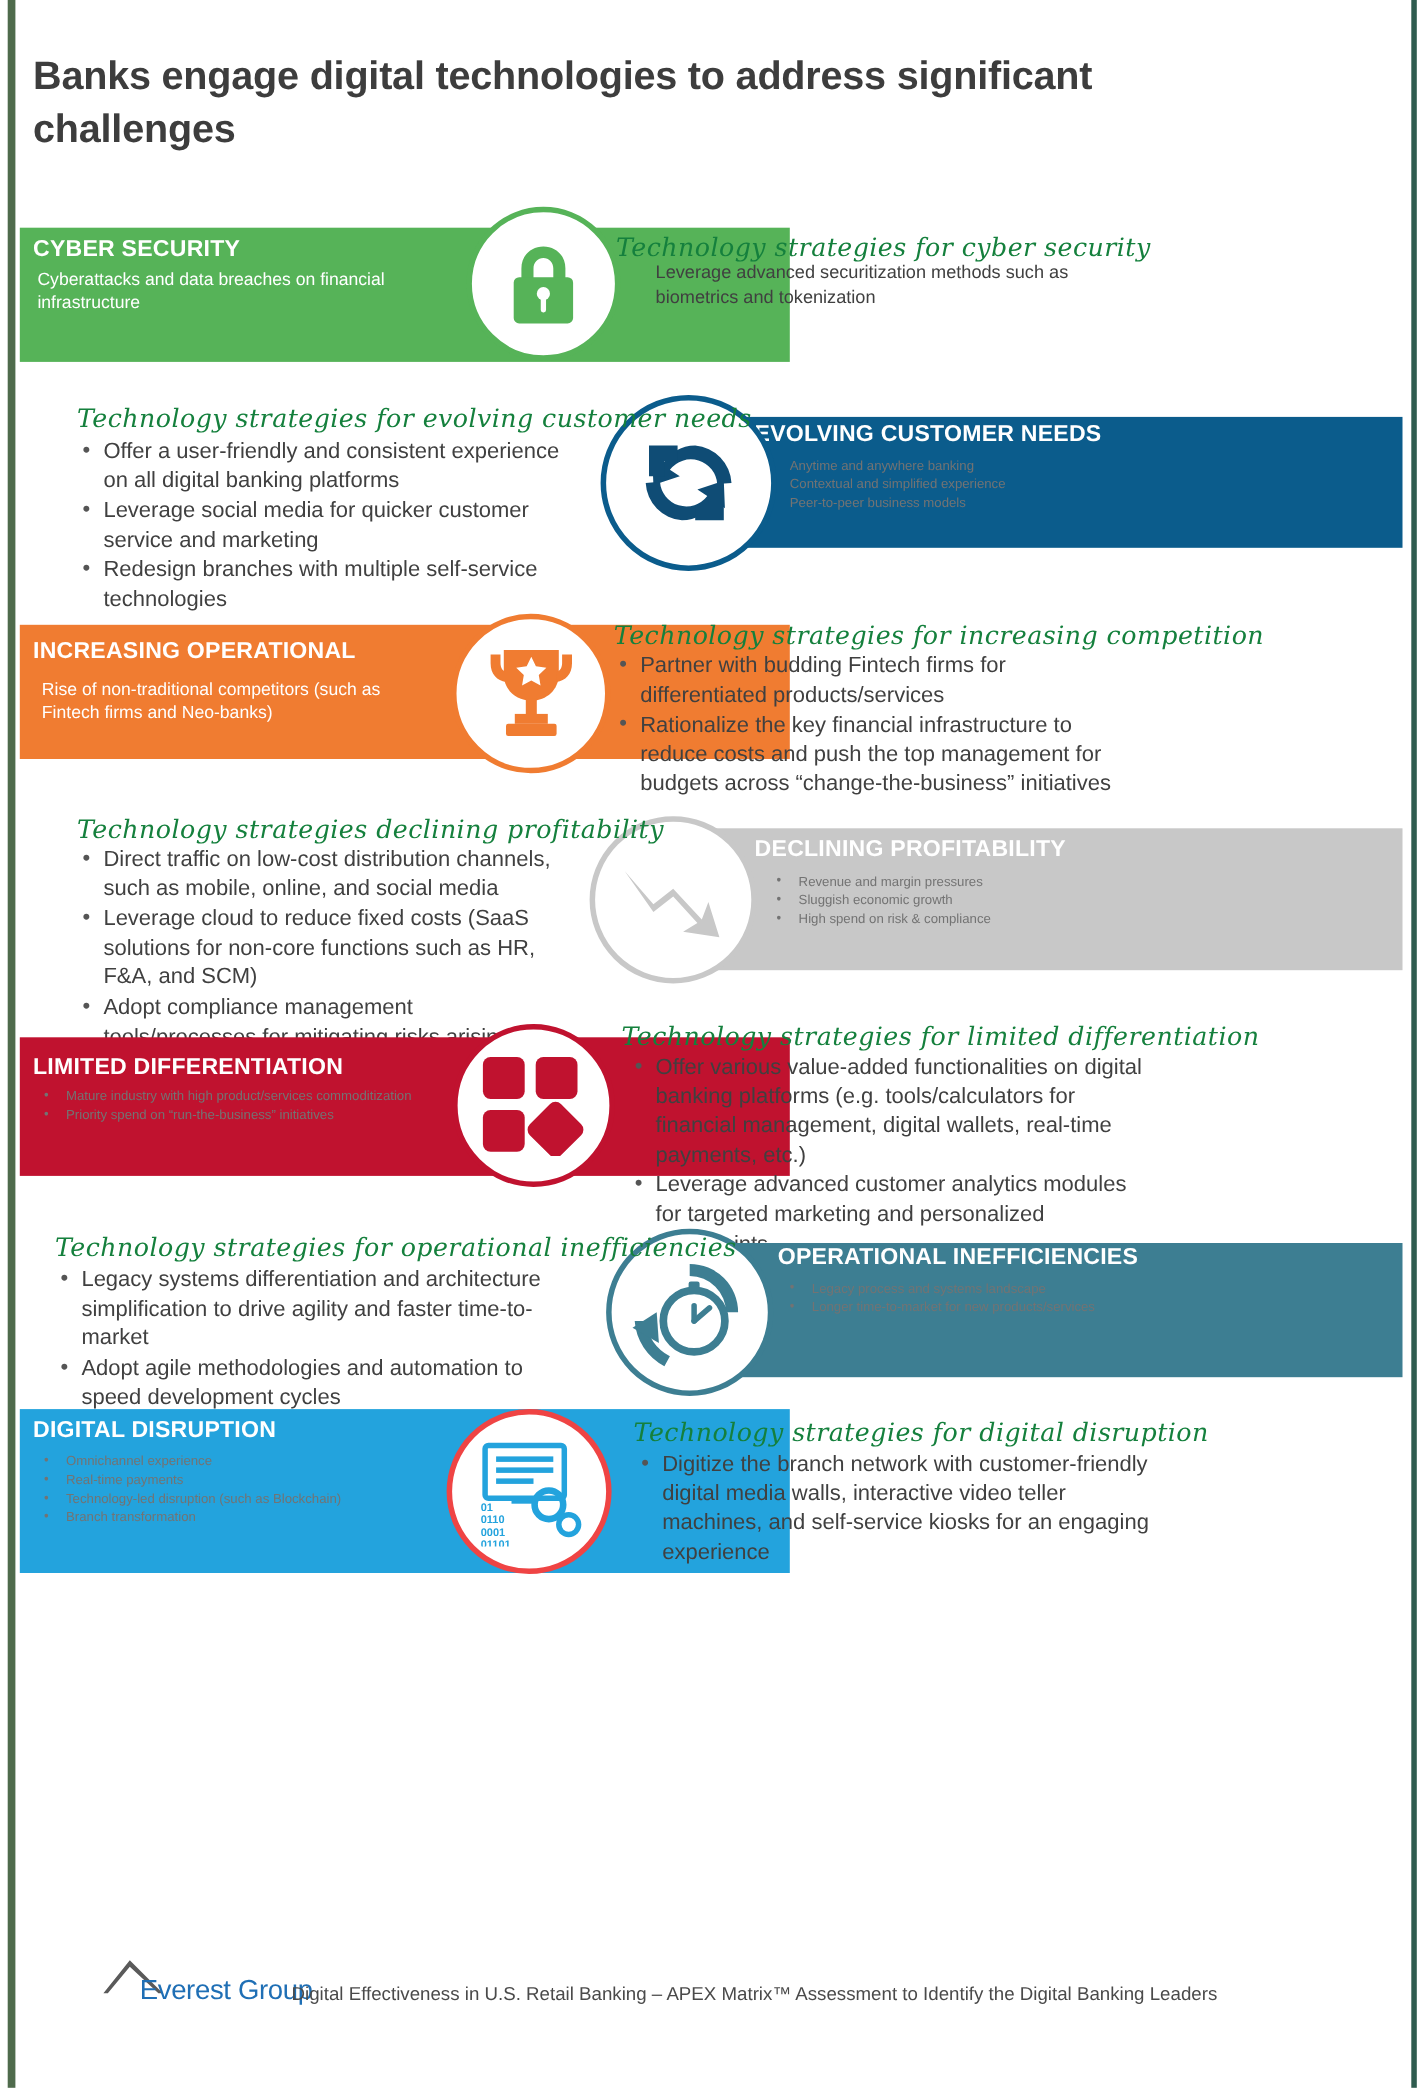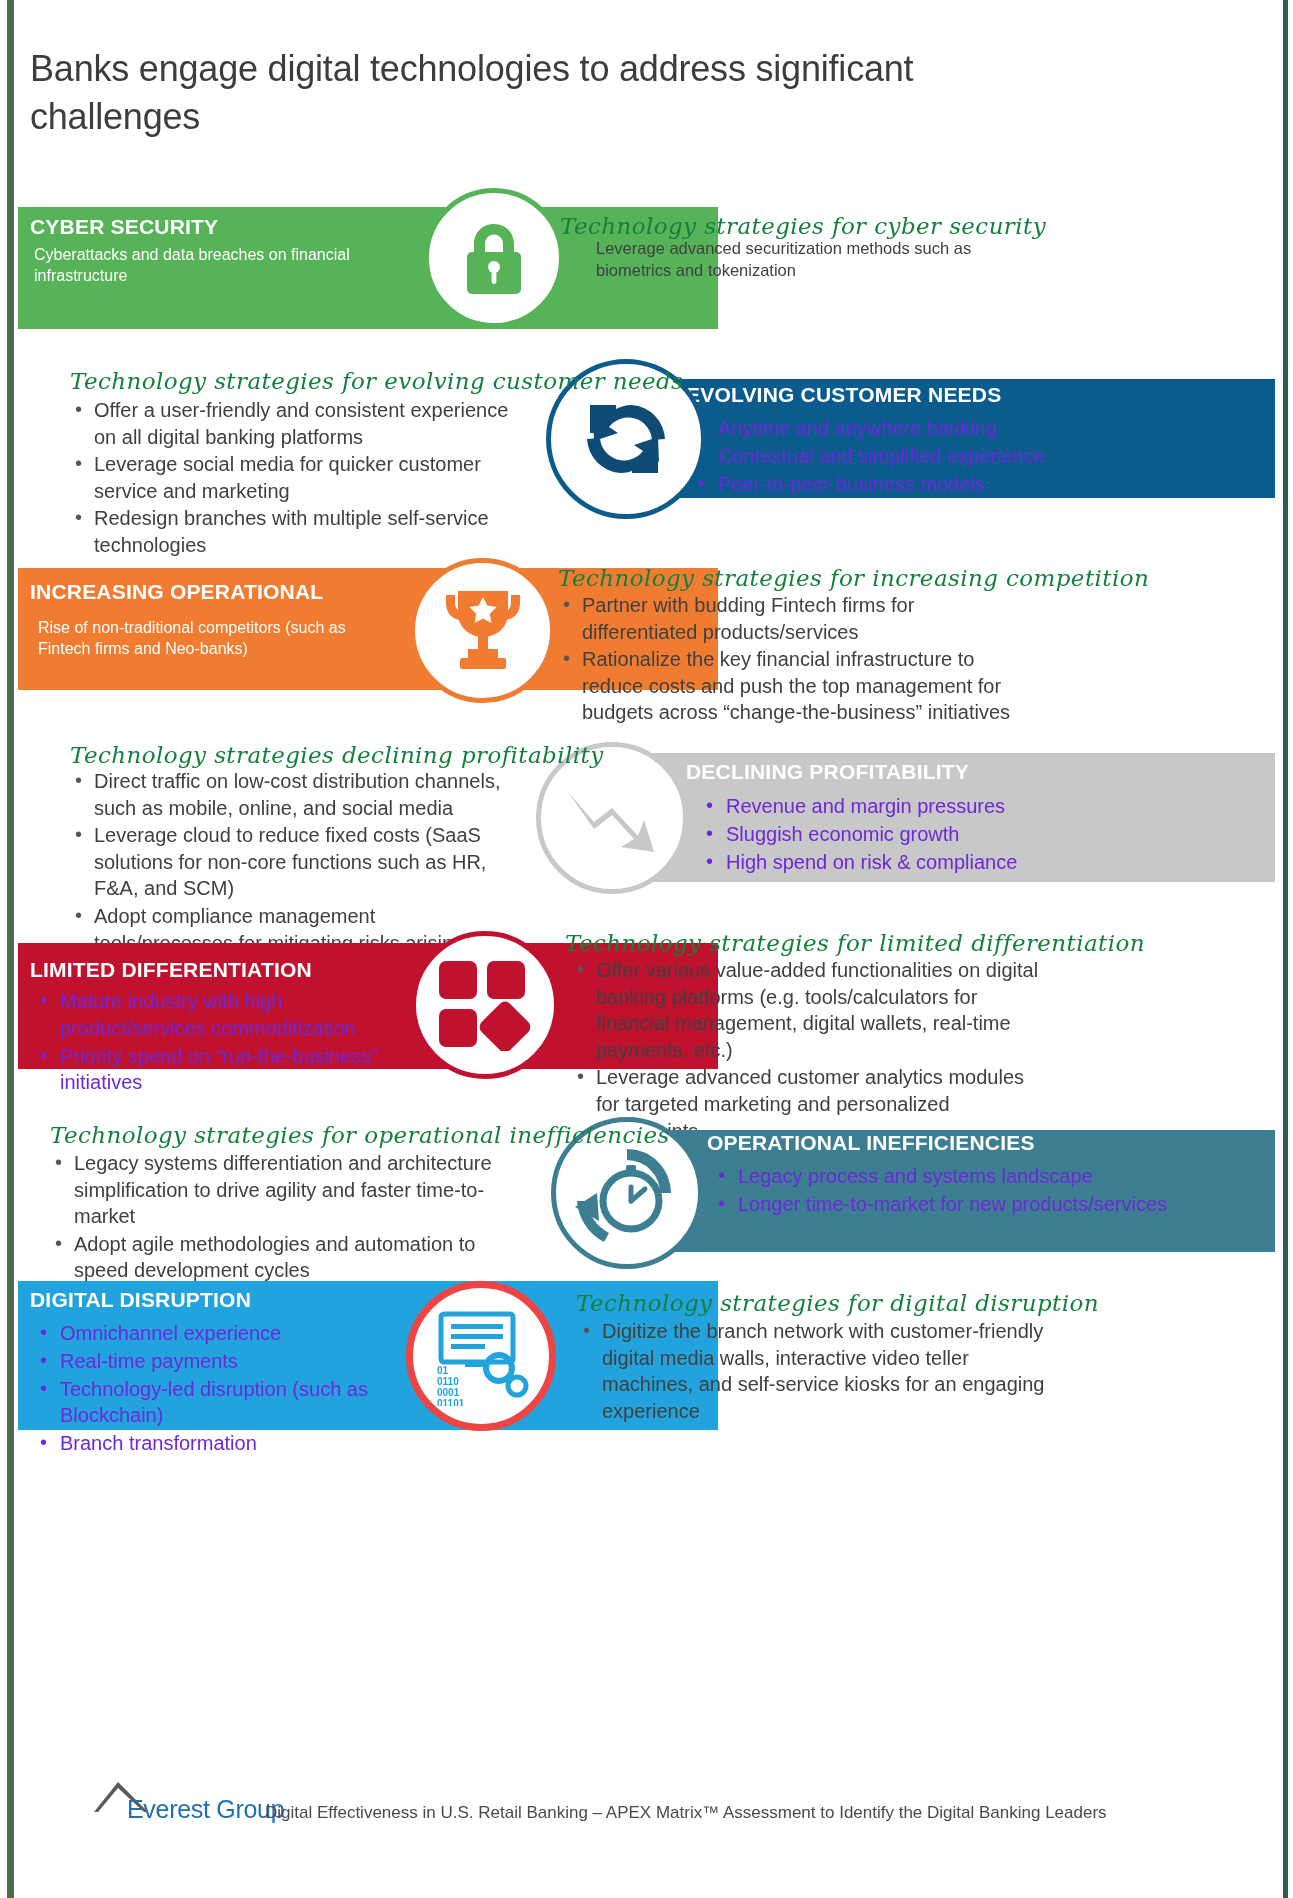--- a/index.html
+++ b/index.html
@@ -12,35 +12,35 @@
     overflow:hidden;
   }
   .page{position:relative;width:1293px;height:1898px;background:#fff;}
 
   
   .edge-left{position:absolute;left:7px;top:0;width:7px;height:1898px;background:#4f6b4c;}
   .edge-right{position:absolute;right:5px;top:0;width:5px;height:1898px;background:#2f5c4f;}
 
   .title{
     position:absolute;left:30px;top:45px;width:1000px;
-    font-size:36px;font-weight:normal;line-height:1.32;
+    font-size:36px;font-weight:bold;line-height:1.32;
     color:#3d3d3d;letter-spacing:-0.2px;
   }
   .bar{position:absolute;}
   .circle{
     position:absolute;border-radius:50%;
     background:#ffffff;box-sizing:border-box;
   }
   .circle .glyph{position:absolute;inset:0;display:flex;align-items:center;justify-content:center;}
 
   .hdr{font-size:21px;font-weight:bold;color:#ffffff;letter-spacing:0.2px;}
   .sub{font-size:16px;color:#ffffff;line-height:1.32;}
   ul.wbul{margin:0;padding:0;list-style:none;}
   ul.wbul li{
-    font-size:20px;color:#6d28d9;line-height:1.34;
+    font-size:12px;color:#737373;line-height:1.34;
     padding-left:26px;position:relative;margin-bottom:1px;
   }
   ul.wbul li:before{content:"•";position:absolute;left:6px;top:-1px;}
 
   .script{
     font-family:"DejaVu Serif",serif;
     font-style:italic;font-size:23px;color:#15803d;
     letter-spacing:0.4px;white-space:nowrap;
   }
   ul.dbul{margin:0;padding:0;list-style:none;}
@@ -222,21 +222,21 @@
   <div>
     <div class="bar" style="left:18px;top:1281px;width:700px;height:149px;background:#23a3dd;"></div>
     <div class="hdr" style="position:absolute;left:30px;top:1288px;">DIGITAL DISRUPTION</div>
     <ul class="wbul" style="position:absolute;left:34px;top:1320px;width:400px;">
       <li>Omnichannel experience</li>
       <li>Real-time payments</li>
       <li>Technology-led disruption (such as Blockchain)</li>
       <li>Branch transformation</li>
     </ul>
 
-    <div class="circle" style="left:406px;top:1281px;width:150px;height:150px;border:7px solid #ef4444;text-align:center;">
+    <div class="circle" style="left:406px;top:1281px;width:150px;height:150px;border:5px solid #ef4444;text-align:center;">
       <div class="glyph">
         <svg width="104" height="100" viewBox="0 0 104 100">
           <rect x="12" y="8" width="72" height="48" rx="3" fill="none" stroke="#23a3dd" stroke-width="5"></rect>
           <rect x="22" y="18" width="52" height="5" fill="#23a3dd"></rect>
           <rect x="22" y="28" width="52" height="5" fill="#23a3dd"></rect>
           <rect x="22" y="38" width="34" height="5" fill="#23a3dd"></rect>
           <rect x="36" y="56" width="24" height="5" fill="#23a3dd"></rect>
           <circle cx="70" cy="62" r="13" fill="none" stroke="#23a3dd" stroke-width="6"></circle>
           <circle cx="88" cy="80" r="9" fill="none" stroke="#23a3dd" stroke-width="5"></circle>
           <g fill="#23a3dd" font-family="'Liberation Sans',sans-serif" font-size="10" font-weight="bold">

